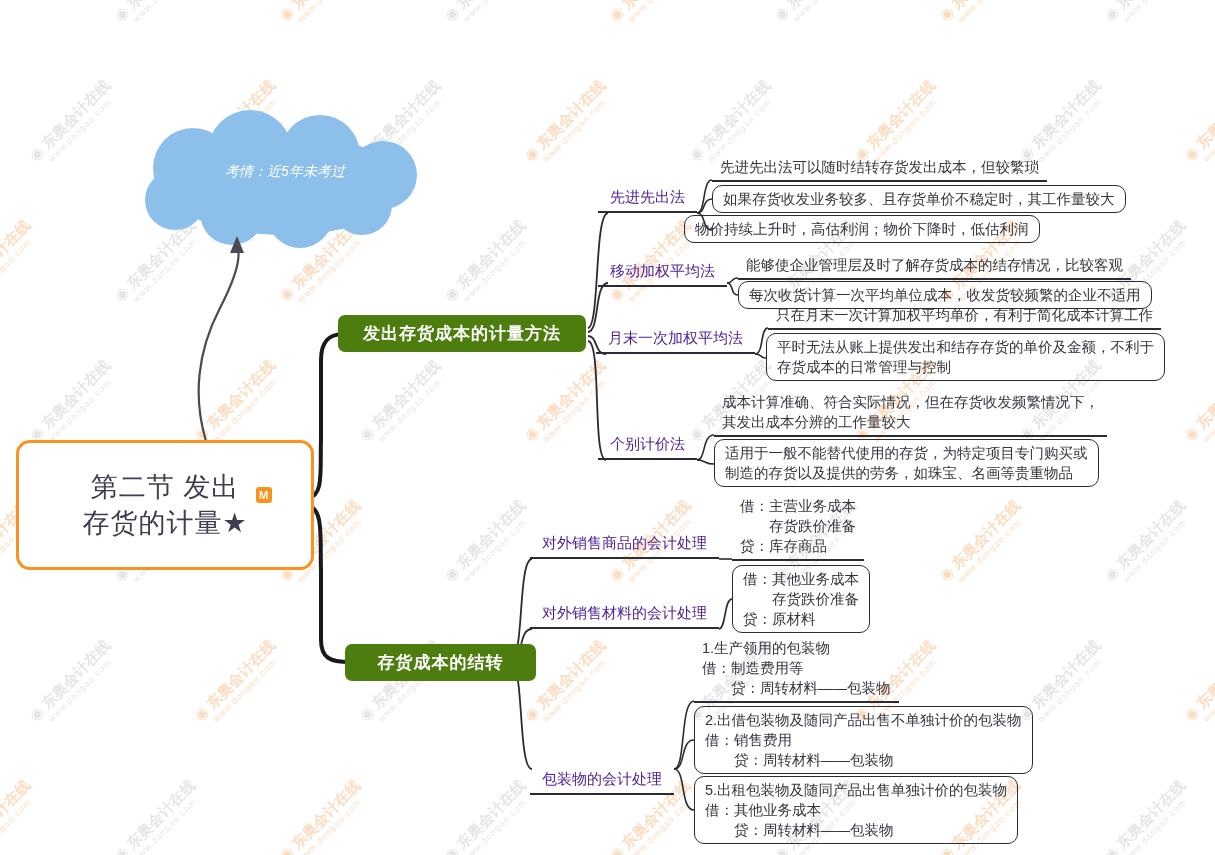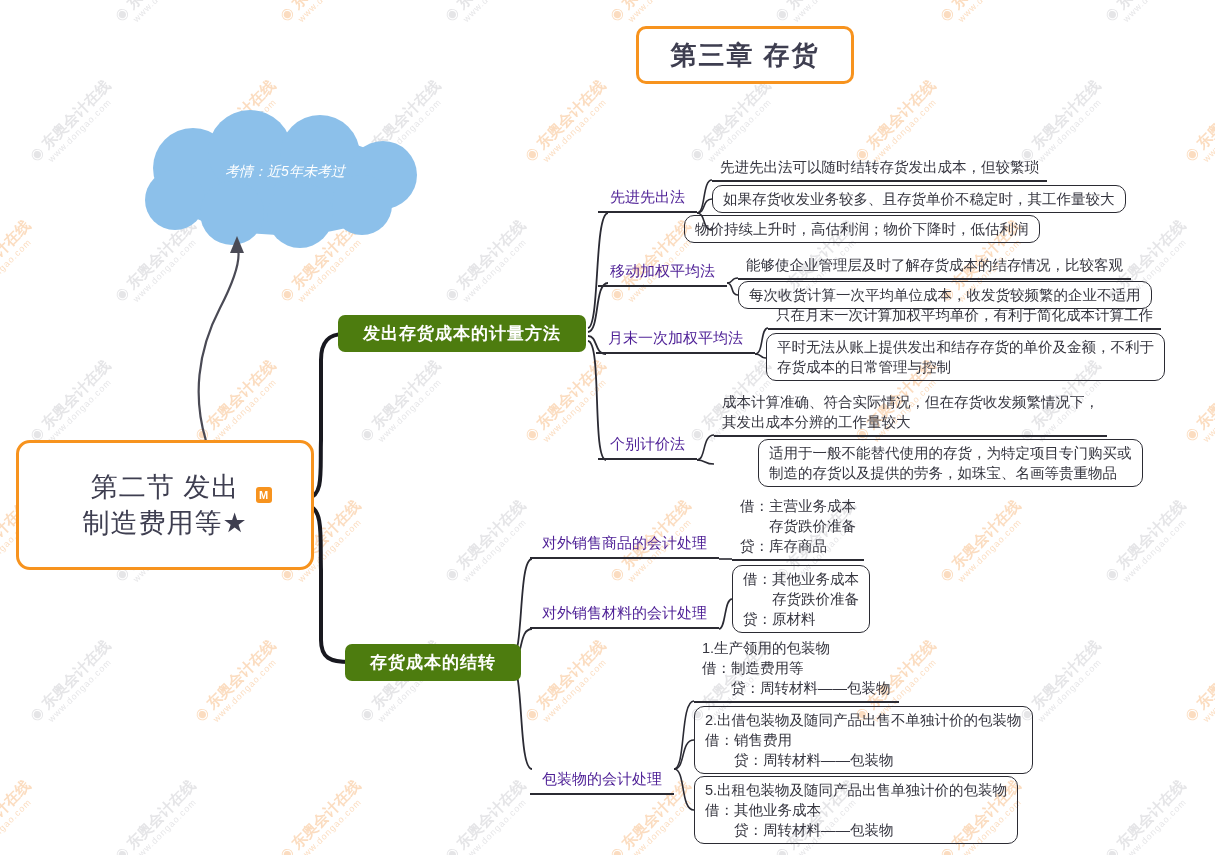--- a/index.html
+++ b/index.html
@@ -339,52 +339,51 @@
 
     <g fill="none" stroke="#2a2a33" stroke-width="1.6">
       <path d="M 719 559 L 732 559"></path>
       <path d="M 719 629 C 726 629 724 599 732 599"></path>
       <path d="M 674 769 C 686 769 680 701 694 701"></path>
       <path d="M 674 769 C 686 769 680 740 694 740"></path>
       <path d="M 674 769 C 686 769 680 810 694 810"></path>
     </g>
   </svg>
 
-  <div class="title-box">第三章 存货</div>
 
   <div class="cloud-label">考情：近5年未考过</div>
 
   <div class="root-node">
     <div>第二节 发出</div>
-    <div>制造费用等★</div>
+    <div>存货的计量★</div>
     <span class="root-badge">M</span>
   </div>
 
   <div class="branch" style="left:338px; top:315px; width:248px;">发出存货成本的计量方法</div>
-  <div class="branch" style="left:345px; top:644px; width:176px;">存货成本的结转</div>
+  <div class="branch" style="left:345px; top:644px; width:191px;">存货成本的结转</div>
 
   <div class="sublabel" style="left:598px; top:188px;">先进先出法</div>
   <div class="sublabel" style="left:598px; top:262px;">移动加权平均法</div>
   <div class="sublabel" style="left:596px; top:329px;">月末一次加权平均法</div>
   <div class="sublabel" style="left:598px; top:435px;">个别计价法</div>
 
   <div class="leaf u" style="left:712px; top:155px;">先进先出法可以随时结转存货发出成本，但较繁琐</div>
   <div class="leaf b" style="left:712px; top:185px;">如果存货收发业务较多、且存货单价不稳定时，其工作量较大</div>
   <div class="leaf b" style="left:684px; top:215px;">物价持续上升时，高估利润；物价下降时，低估利润</div>
 
   <div class="leaf u" style="left:738px; top:253px;">能够使企业管理层及时了解存货成本的结存情况，比较客观</div>
   <div class="leaf b" style="left:738px; top:281px;">每次收货计算一次平均单位成本，收发货较频繁的企业不适用</div>
 
   <div class="leaf u" style="left:768px; top:303px;">只在月末一次计算加权平均单价，有利于简化成本计算工作</div>
   <div class="leaf b" style="left:766px; top:333px;">平时无法从账上提供发出和结存存货的单价及金额，不利于
 存货成本的日常管理与控制</div>
 
   <div class="leaf u" style="left:714px; top:390px;">成本计算准确、符合实际情况，但在存货收发频繁情况下，
 其发出成本分辨的工作量较大</div>
-  <div class="leaf b" style="left:714px; top:439px;margin-left:44px;">适用于一般不能替代使用的存货，为特定项目专门购买或
+  <div class="leaf b" style="left:714px; top:439px;">适用于一般不能替代使用的存货，为特定项目专门购买或
 制造的存货以及提供的劳务，如珠宝、名画等贵重物品</div>
 
   <div class="sublabel" style="left:530px; top:534px;">对外销售商品的会计处理</div>
   <div class="sublabel" style="left:530px; top:604px;">对外销售材料的会计处理</div>
   <div class="sublabel" style="left:530px; top:744px;margin-top:26px;">包装物的会计处理</div>
 
   <div class="leaf u" style="left:732px; top:494px;">借：主营业务成本
 　　存货跌价准备
 贷：库存商品</div>
   <div class="leaf b" style="left:732px; top:565px;">借：其他业务成本

